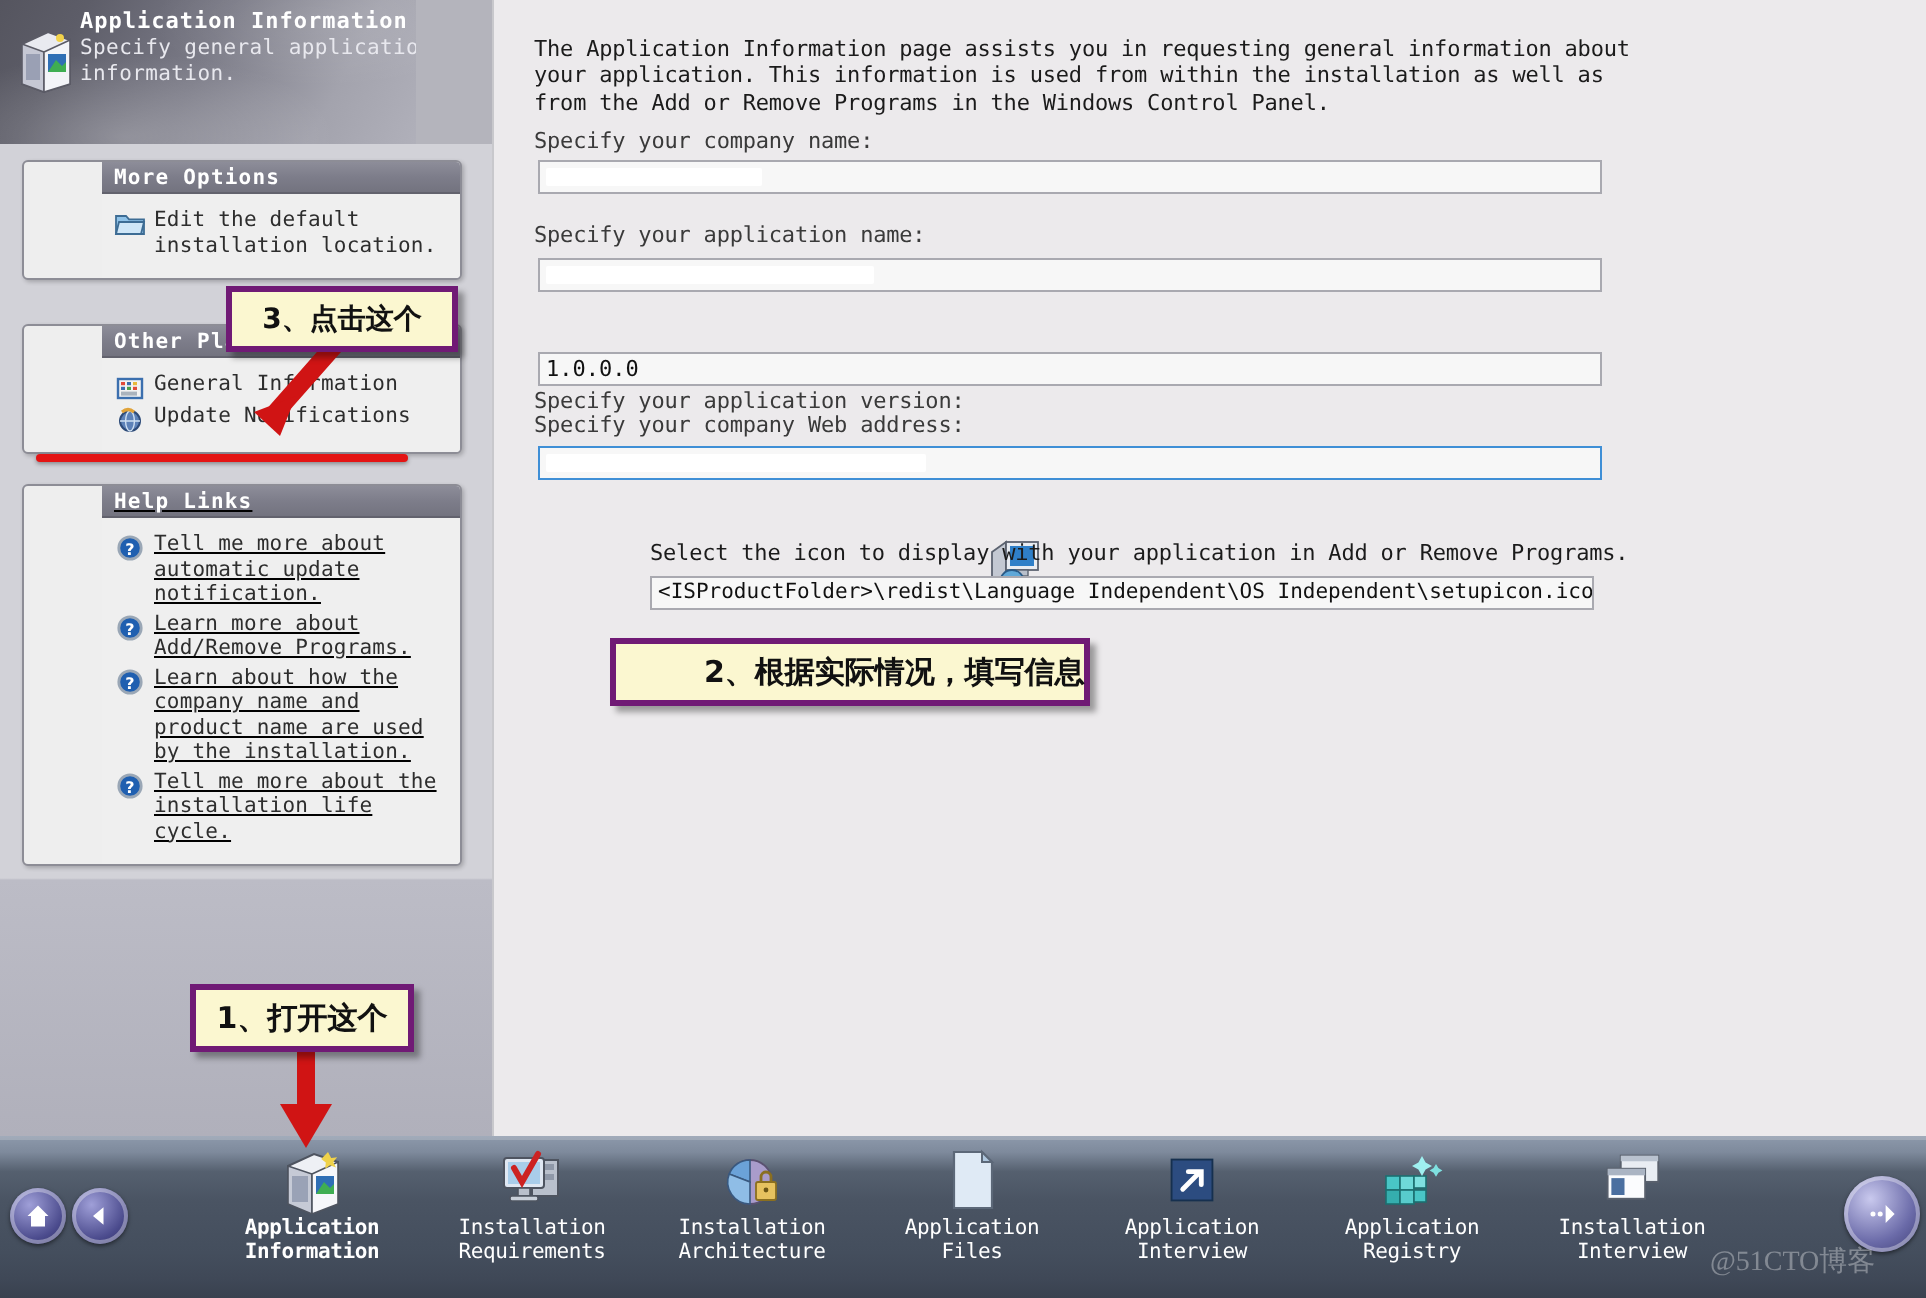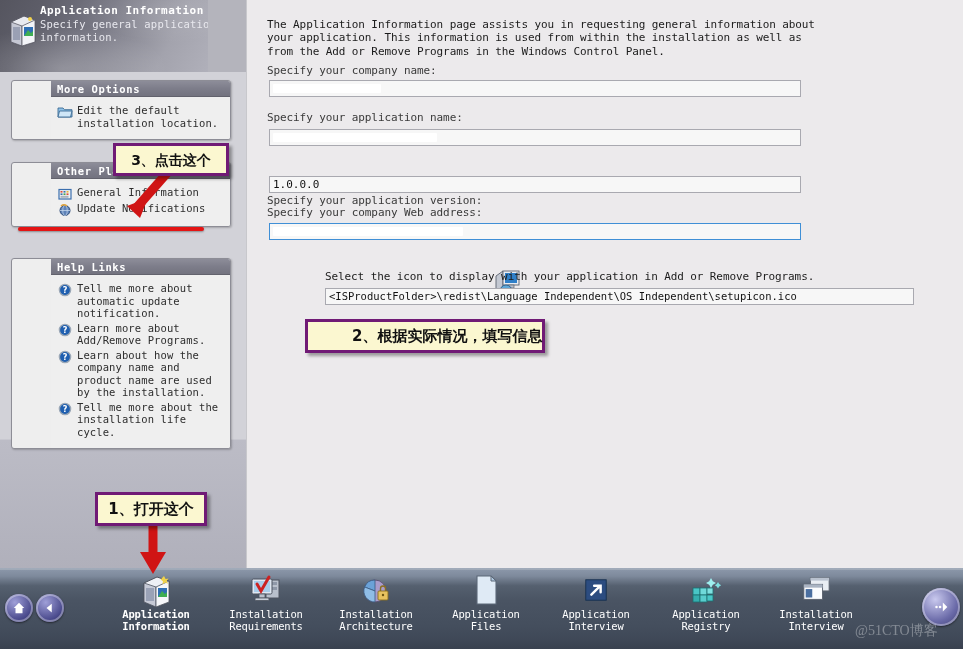--- a/index.html
+++ b/index.html
@@ -78,21 +78,21 @@
     flex: 0 0 16px; width: 16px; height: 14px;
     margin-right: 4px; position: relative; top: 1px;
   }
   .link-txt {
     font-size: 10.5px; color: #2d2d2d; line-height: 12.5px;
     letter-spacing: 0.1px;
   }
 
   #panel-more   { top: 8px; }
   #panel-other  { top: 90px; }
-  #panel-help   { top: 186px; }
+  #panel-help   { top: 170px; text-decoration: underline; }
 
   
   #red-underline {
     position: absolute; left: 18px; top: 227px;
     width: 186px; height: 4px;
     background: #e41414;
     border-radius: 2px;
     box-shadow: 0 1px 2px rgba(0,0,0,0.35);
     z-index: 30;
   }
@@ -147,21 +147,21 @@
   #icon-glyph {
     position: absolute; left: 248px; top: 268px;
     width: 26px; height: 30px;
   }
   #icon-note {
     position: absolute; left: 56px; top: 2px;
     font-size: 11px; color: #1b1b1b; letter-spacing: -0.1px;
   }
   #icon-path {
     position: absolute; left: 56px; top: 20px;
-    width: 589px; height: 17px;
+    width: 472px; height: 17px;
     background: #f7f7f7; border: 1px solid #a9a9b0;
     font-size: 10.5px; color: #111;
     padding: 1px 3px; line-height: 13px;
     white-space: nowrap; overflow: hidden;
   }
 
   
   .callout {
     position: absolute;
     background: #fbf7d0;

